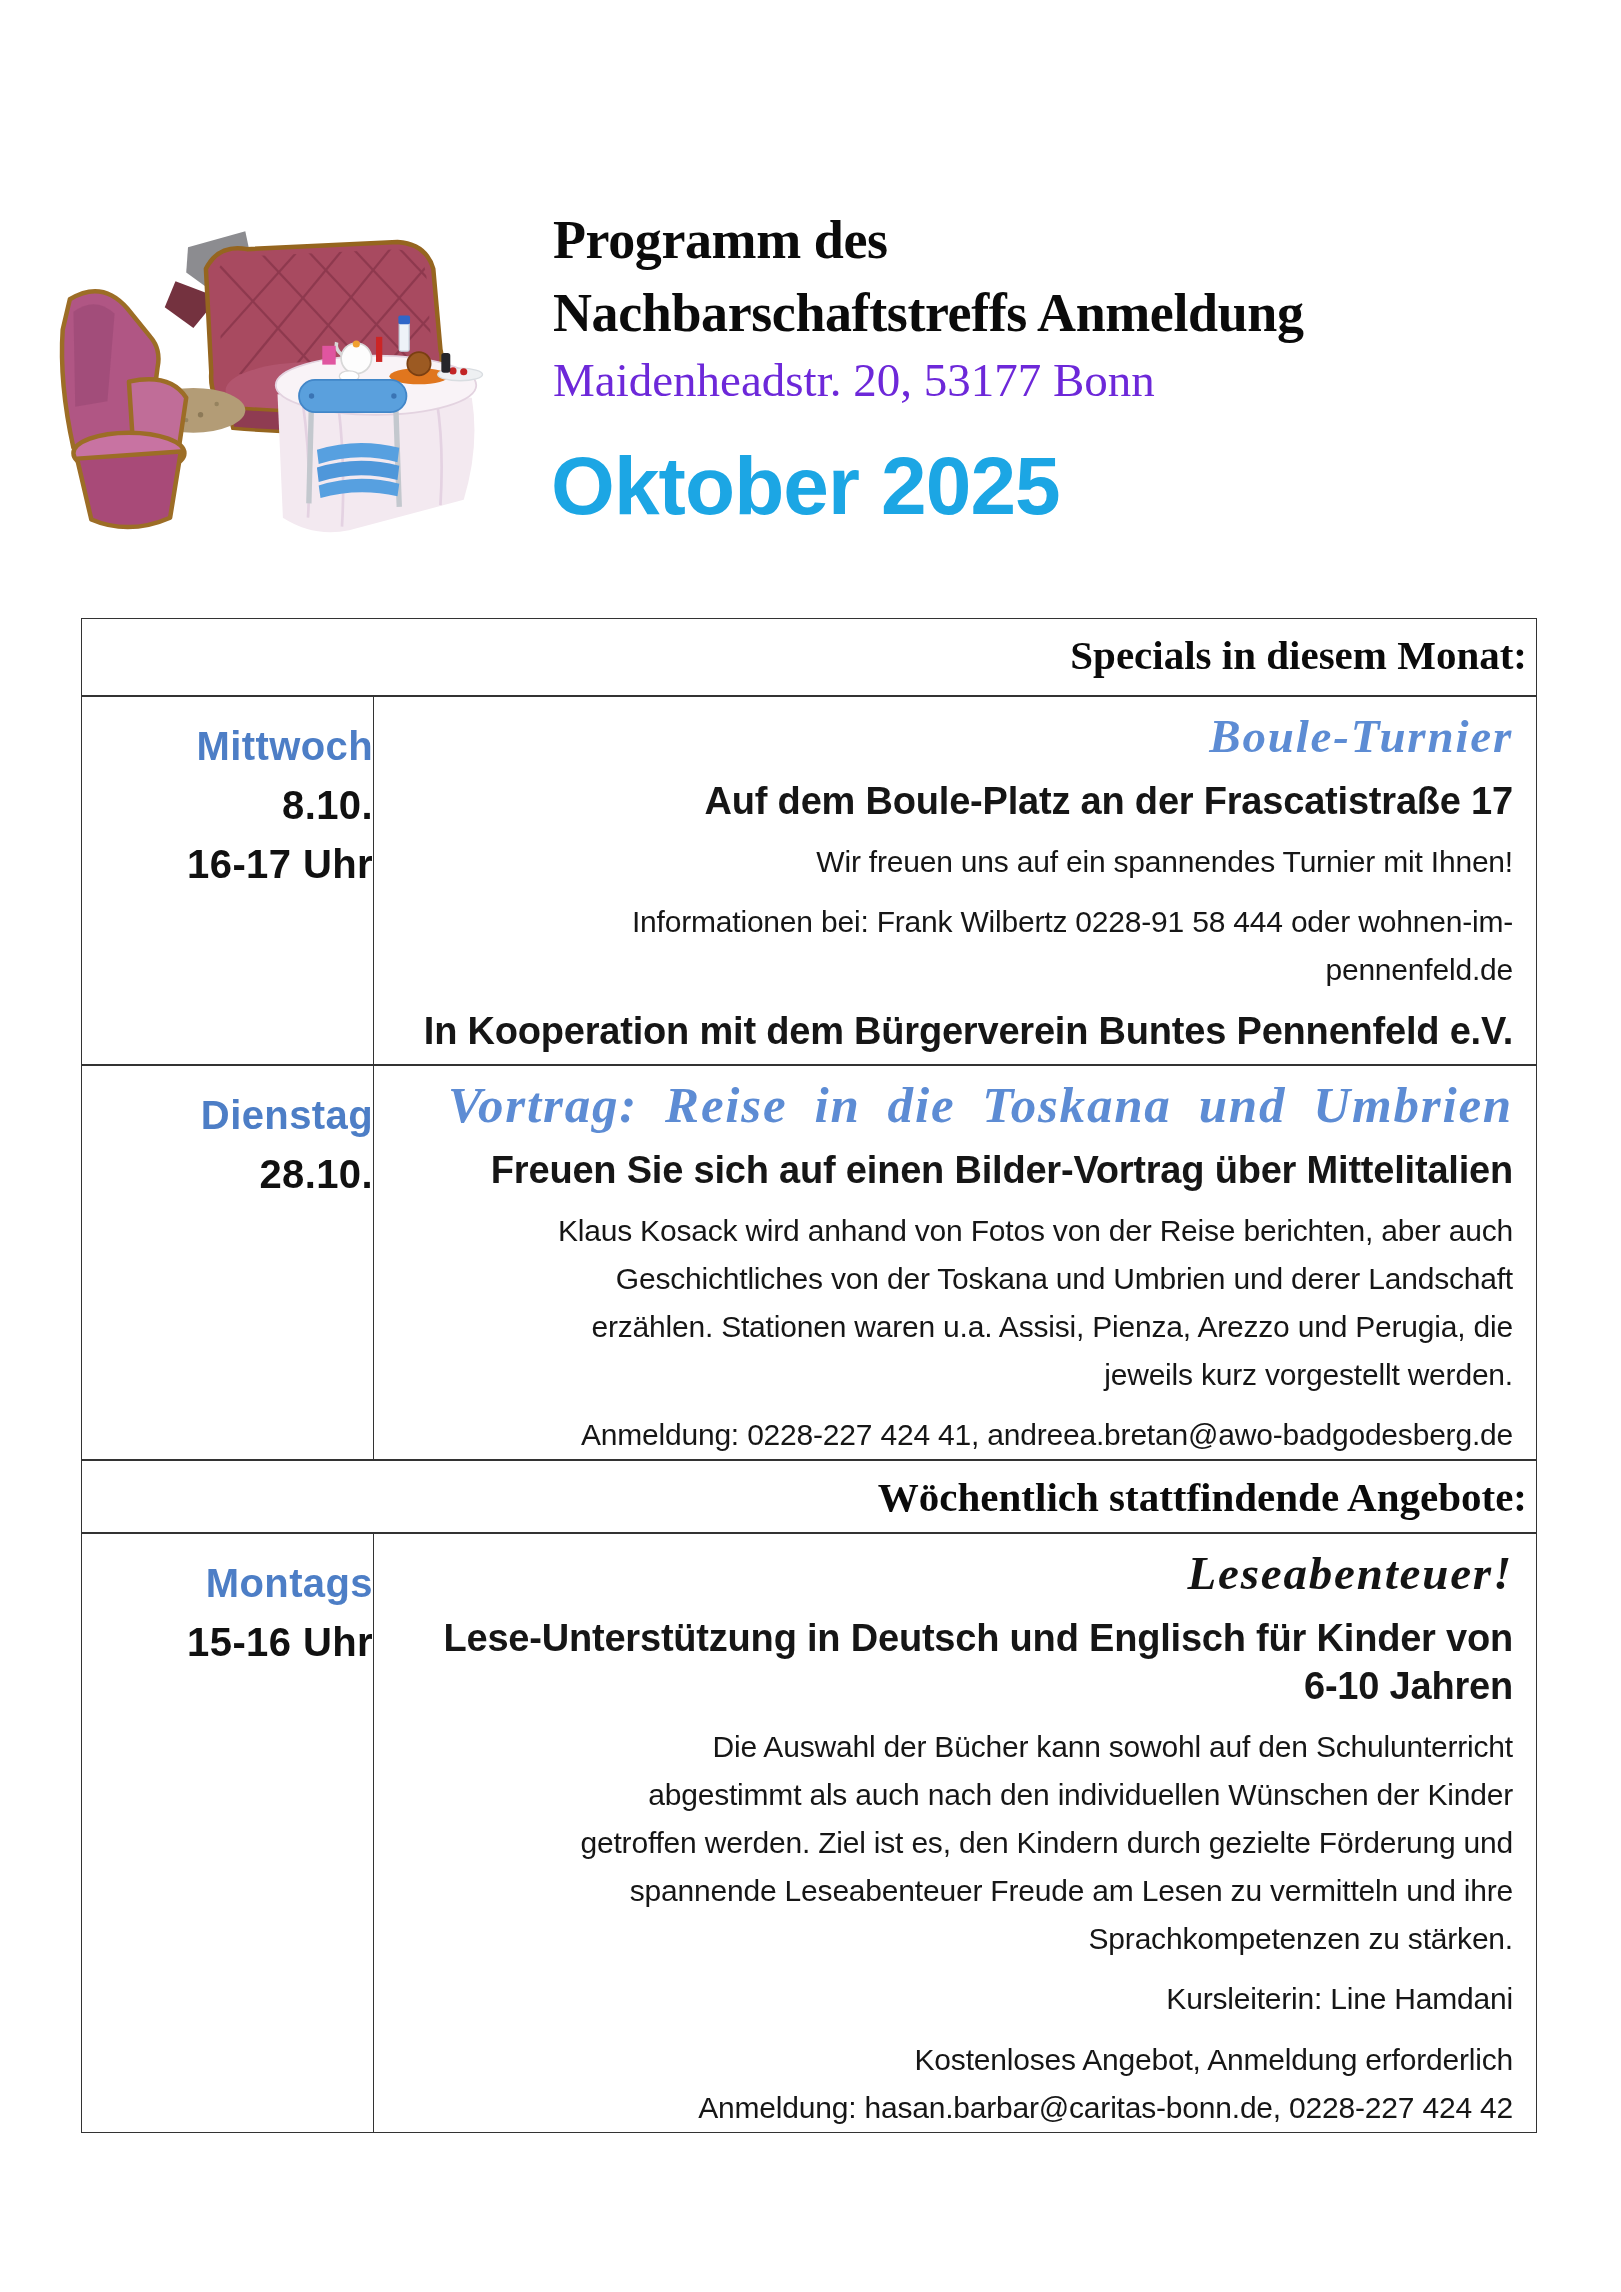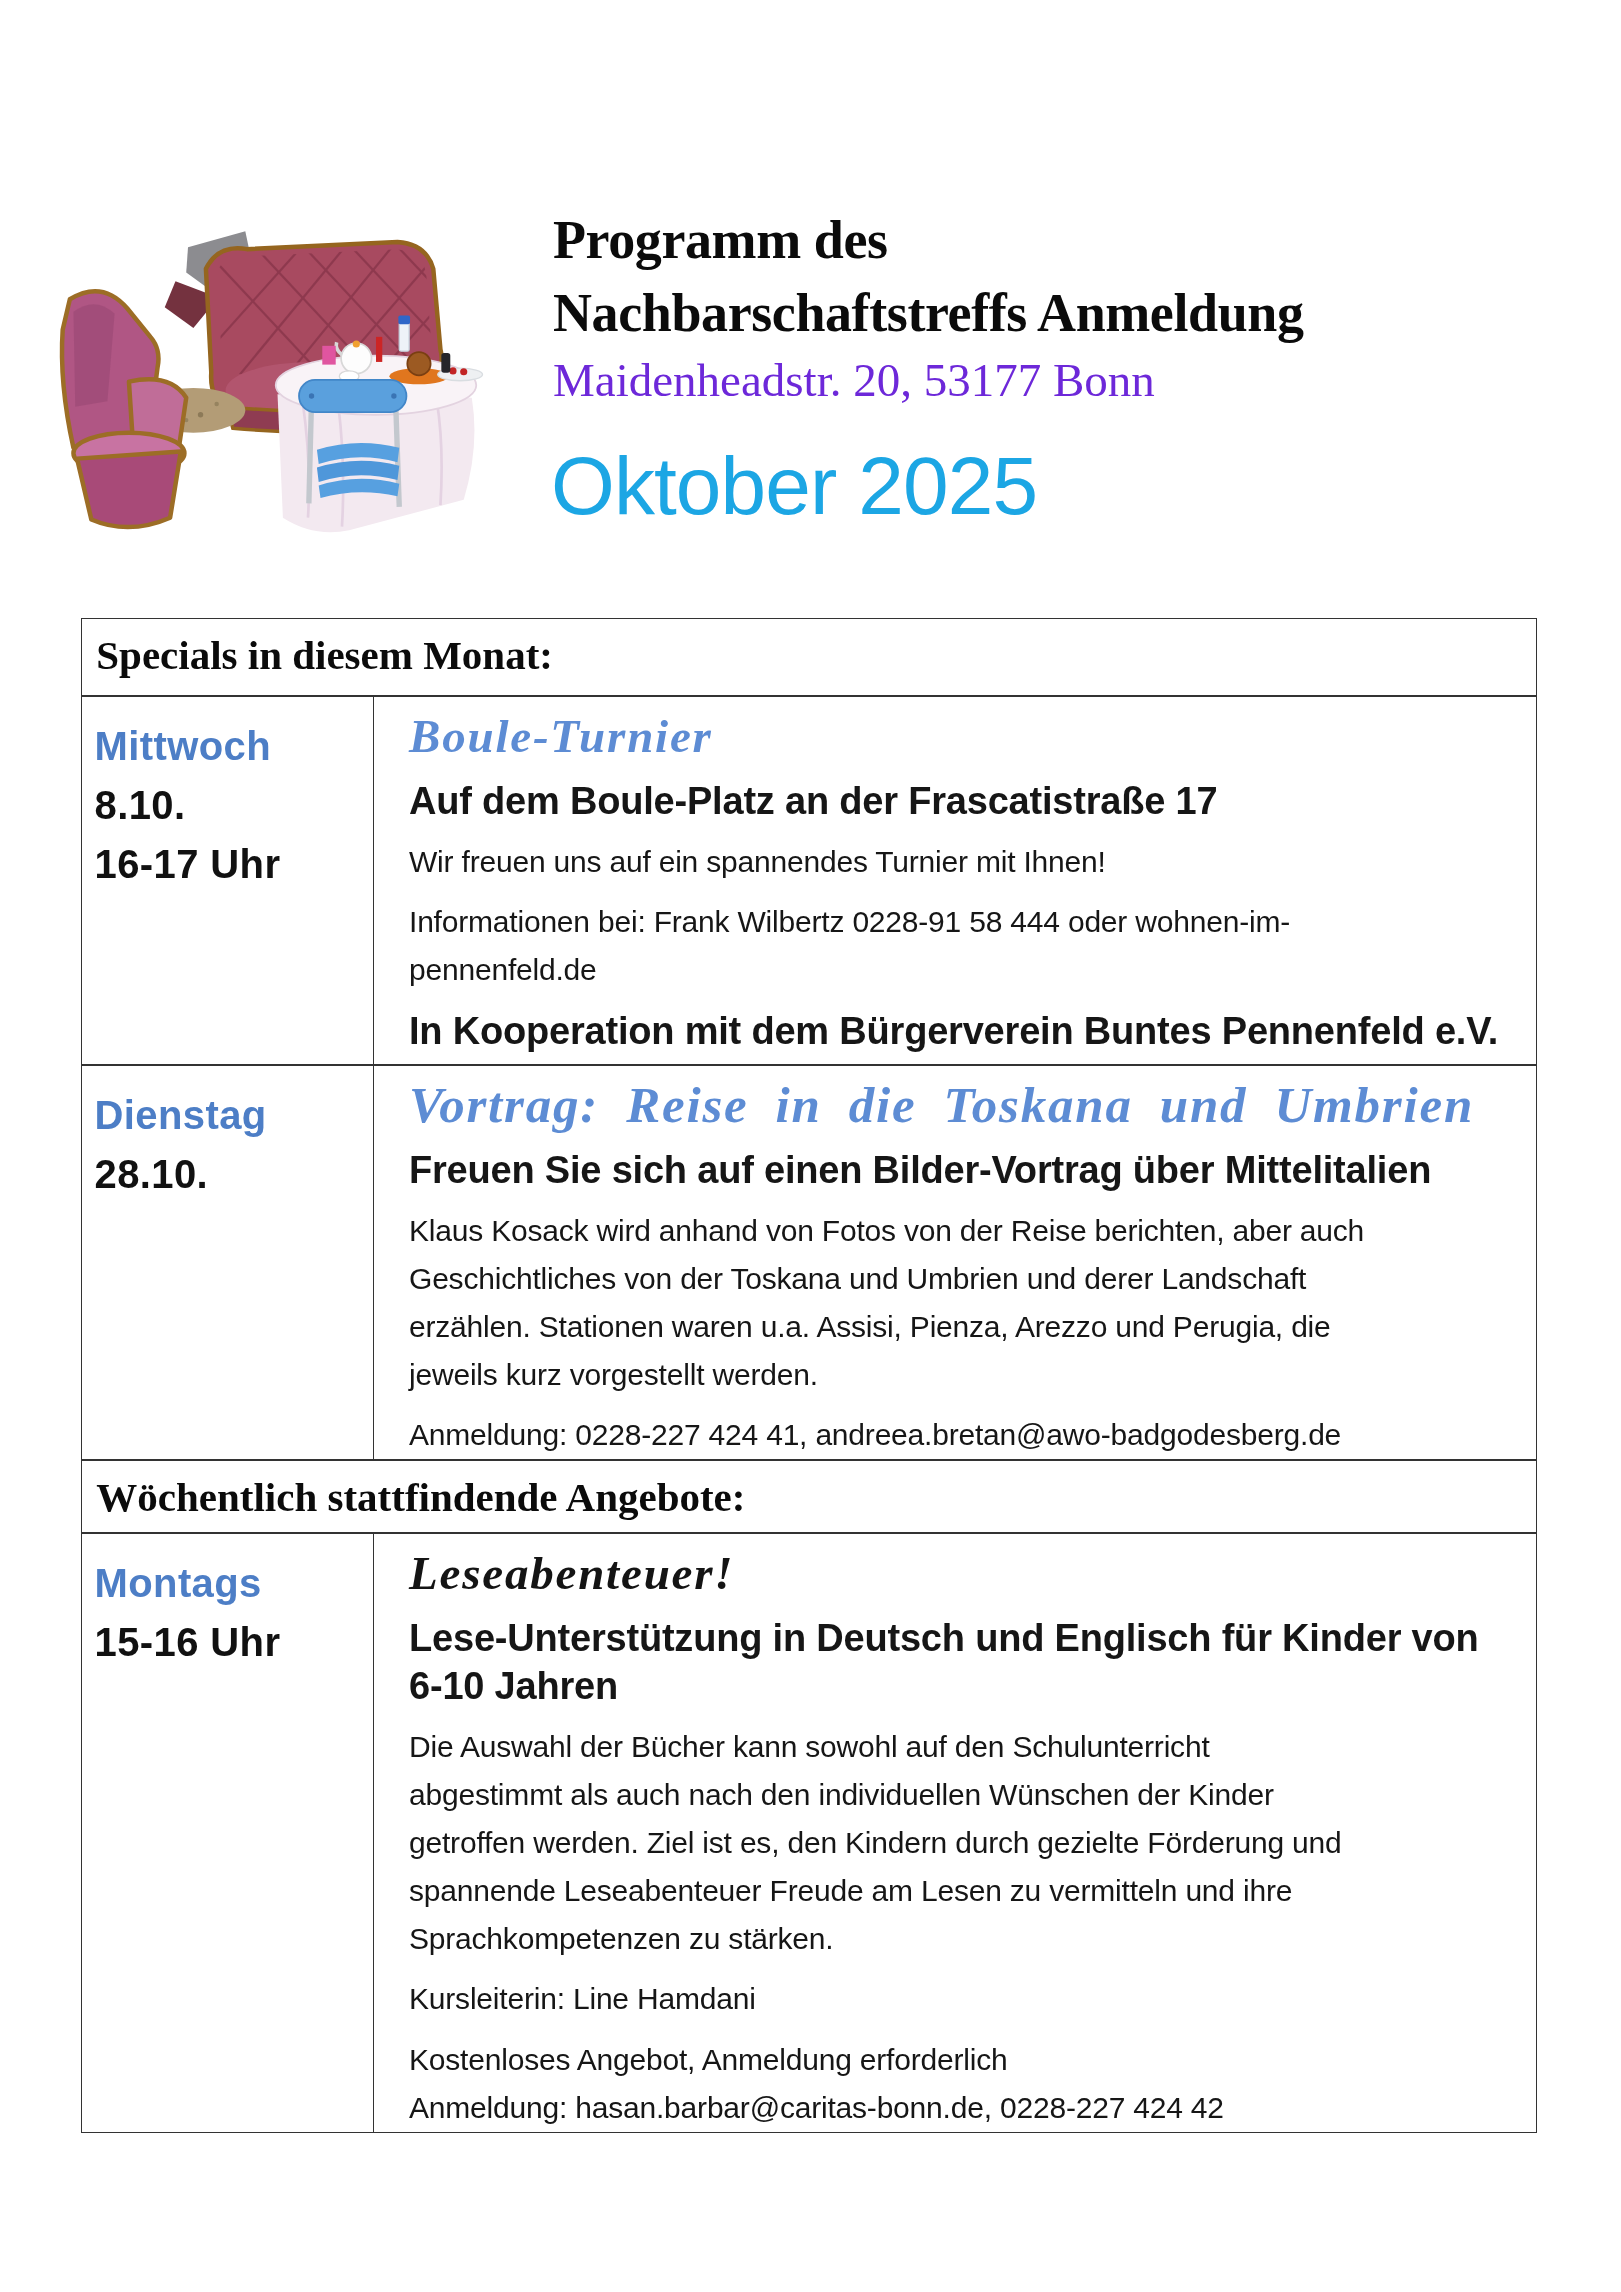--- a/index.html
+++ b/index.html
@@ -5,26 +5,26 @@
   html,body{margin:0;padding:0;background:#ffffff;}
   .page{position:relative;width:1621px;height:2280px;background:#ffffff;overflow:hidden;
         font-family:"Liberation Sans",sans-serif;color:#161616;}
 
   
   .illustration{position:absolute;left:43px;top:222px;width:461px;height:330px;}
   .title{position:absolute;left:553px;top:204px;font-family:"Liberation Serif",serif;
          font-weight:bold;font-size:54px;line-height:73px;color:#0b0b0b;letter-spacing:-0.4px;}
   .address{position:absolute;left:553px;top:349px;font-family:"Liberation Serif",serif;
          font-size:47px;line-height:63px;color:#6d28d9;}
-  .month{position:absolute;left:551px;top:441px;font-weight:normal;font-size:82px;
+  .month{position:absolute;left:551px;top:441px;font-weight:bold;font-size:82px;
          line-height:90px;color:var(--month-cyan,#1ca6e4);letter-spacing:-0.9px;}
 
   
   .tbl{position:absolute;left:81px;top:618px;width:1456px;border:1.8px solid var(--border,#333);
-       box-sizing:border-box;background:#fff;}
+       box-sizing:border-box;background:#fff;text-align:right;}
   .block{box-sizing:border-box;}
   .block + .block{border-top:2.7px solid var(--border,#333);gap:8px;}
   .block.section{font-family:"Liberation Serif",serif;font-weight:bold;font-size:41px;
        line-height:50px;padding:10.7px 9px 0 14.3px;color:#0b0b0b;}
   .block-0{min-height:76px;}
   .block-1{min-height:369px;}
   .block-2{min-height:392px;}
   .block-3{min-height:73px;}
   .block-4{min-height:548px;}
   .block.event{display:flex;align-items:stretch;}

